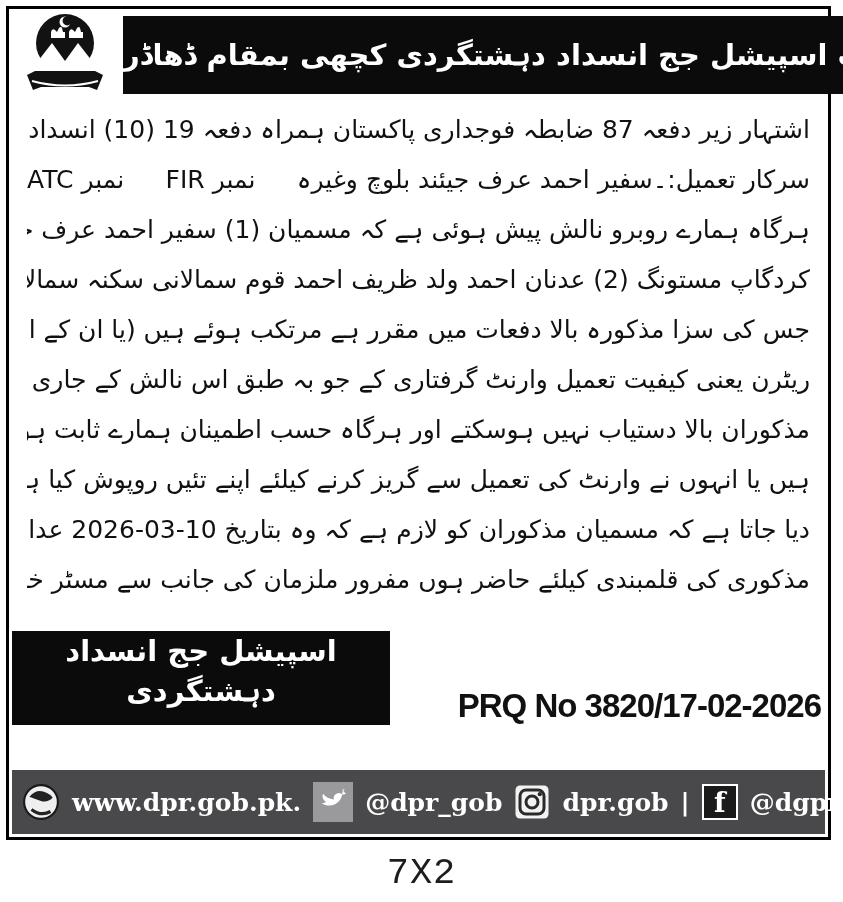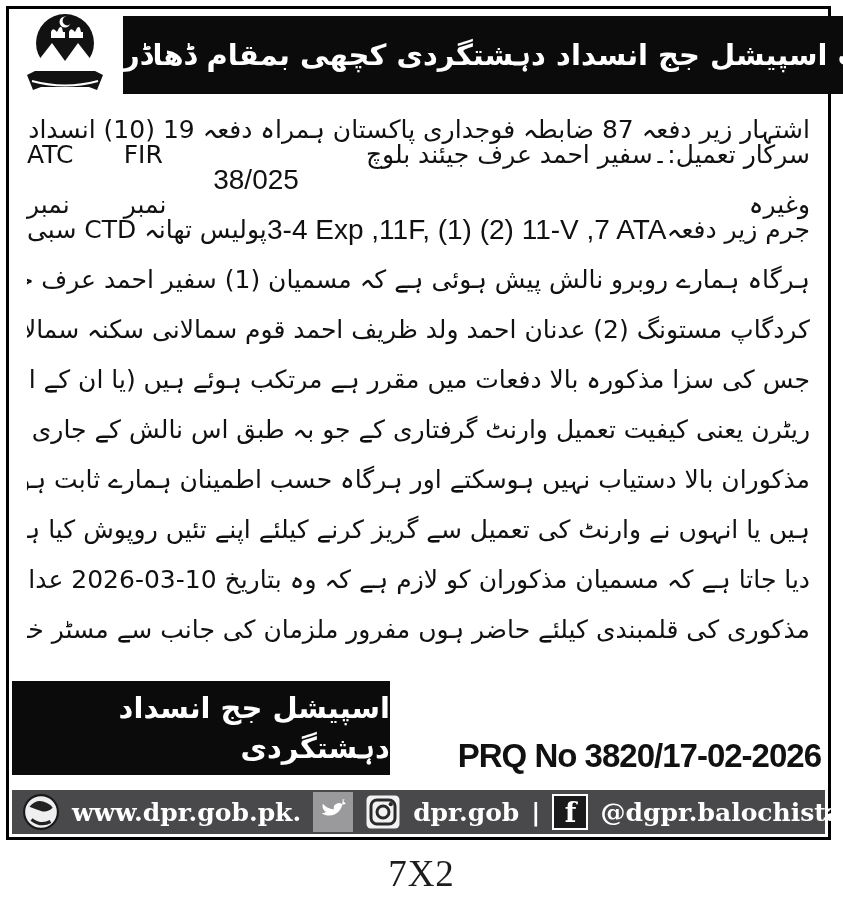--- a/index.html
+++ b/index.html
@@ -18,39 +18,39 @@
   .uline{font-size:25px;line-height:50px;height:50px;text-align:justify;text-align-last:justify;
          direction:rtl;white-space:nowrap;overflow:hidden;}
   .mixrow{display:flex;direction:ltr;justify-content:space-between;align-items:center;
           height:50px;line-height:50px;}
   .lat{font-family:"Liberation Sans",sans-serif;font-size:28px;direction:ltr;unicode-bidi:isolate;}
   .urd{font-size:25px;direction:rtl;unicode-bidi:isolate;}
   .ltrmix{font-size:25px;direction:ltr;unicode-bidi:isolate;}
   
   .bottom-row{display:flex;justify-content:space-between;align-items:stretch;
               margin-top:26px;height:94px;padding:0 3px;flex:none;}
-  .sig-box{width:378px;background:#0b0b0b;color:#fff;text-align:right;direction:rtl;
-           display:flex;flex-direction:column;justify-content:center;gap:2px;}
+  .sig-box{width:378px;background:#0b0b0b;color:#fff;text-align:center;direction:rtl;
+           display:flex;flex-direction:row;justify-content:center;gap:2px;}
   .sig-line{font-size:29px;font-weight:bold;line-height:40px;}
   .prq{align-self:flex-end;font-family:"Liberation Sans",sans-serif;font-weight:bold;
        font-size:33px;letter-spacing:-1px;padding:0 4px 0 0;white-space:nowrap;margin-top:31px;}
   
-  .footer-bar{margin:0 3px 3px;margin-top:auto;height:44px;background:#49494b;display:flex;
+  .footer-bar{margin:0 3px 3px;margin-top:auto;height:64px;background:#49494b;display:flex;
               align-items:center;color:#fff;font-family:"DejaVu Serif",serif;font-weight:bold;
               font-size:25px;gap:12px;padding:0 10px;flex:none;}
   .footer-bar .icon{flex:none;display:flex;align-items:center;}
   .tw-box{width:40px;height:40px;background:#9a9a9c;display:flex;align-items:center;
           justify-content:center;}
   .fb-box{width:36px;height:36px;background:#1a1a1a;border:2px solid #fff;color:#fff;
           font-family:"DejaVu Serif",serif;font-weight:bold;font-size:27px;display:flex;
           align-items:center;justify-content:center;box-sizing:border-box;}
   .pipe{font-weight:bold;}
   .ftxt{white-space:nowrap;}
   .size-note{position:absolute;left:0;right:0;top:852px;text-align:center;
-             font-family:Liberation Serif, serif;font-size:37px;color:#1d1d1d;
+             font-family:Liberation Mono, monospace;font-size:37px;color:#1d1d1d;
              letter-spacing:1px;}
 </style>
 </head>
 <body>
 
 <div class="sheet">
   <div class="frame">
 
     <div class="header-row">
       <div class="emblem-left">
@@ -70,29 +70,23 @@
       </div>
 
     </div>
 
     <div class="bodytext">
       <div class="uline">اشتہار زیر دفعہ 87 ضابطہ فوجداری پاکستان ہمراہ دفعہ 19 (10) انسداد دہشتگردی ایکٹ</div>
 
       <div class="mixrow">
         <span class="ltrmix">ATC نمبر</span>
         <span class="ltrmix">FIR نمبر</span>
-        <span class="lat">38/025</span>
         <span class="urd">سرکار تعمیل:۔سفیر احمد عرف جیئند بلوچ وغیرہ</span>
       </div>
 
-      <div class="mixrow">
-        <span class="urd">پولیس تھانہ CTD سبی</span>
-        <span class="lat">3-4 Exp ,11F, (1) (2) 11-V ,7 ATA</span>
-        <span class="urd">جرم زیر دفعہ</span>
-      </div>
 
       <div class="uline">ہرگاہ ہمارے روبرو نالش پیش ہوئی ہے کہ مسمیان (1) سفیر احمد عرف جیئند بلوچ ولد عبدالغنی قوم سرپرہ سکنہ</div>
       <div class="uline">کردگاپ مستونگ (2) عدنان احمد ولد ظریف احمد قوم سمالانی سکنہ سمالانی کالونی مچھ ضلع کچھی جرم بالا کے</div>
       <div class="uline">جس کی سزا مذکورہ بالا دفعات میں مقرر ہے مرتکب ہوئے ہیں (یا ان کے ارتکاب پر شبہ ہے) اور از روئے</div>
       <div class="uline">ریٹرن یعنی کیفیت تعمیل وارنٹ گرفتاری کے جو بہ طبق اس نالش کے جاری ہوا تھا معلوم ہوا ہے کہ مسمیان</div>
       <div class="uline">مذکوران بالا دستیاب نہیں ہوسکتے اور ہرگاہ حسب اطمینان ہمارے ثابت ہوا ہے کہ مذکوران بالا فرار ہوگئے</div>
       <div class="uline">ہیں یا انہوں نے وارنٹ کی تعمیل سے گریز کرنے کیلئے اپنے تئیں روپوش کیا ہے لہذا اس اشتہار کی رو سے حکم</div>
       <div class="uline">دیا جاتا ہے کہ مسمیان مذکوران کو لازم ہے کہ وہ بتاریخ 10-03-2026 عدالت ہذا بمقام ڈھاڈر نالش</div>
       <div class="uline">مذکوری کی قلمبندی کیلئے حاضر ہوں مفرور ملزمان کی جانب سے مسٹر خیر محمد مری ایڈوکیٹ کو کونسل مقرر کیا جاتا ہے ۔</div>
     </div>
@@ -111,20 +105,21 @@
           <path d="M7 13q6-7 13-5t9 6q-5 5-11 3T7 13z" fill="#222"></path>
           <path d="M9 25q9 7 18 2" stroke="#222" stroke-width="3" fill="none"></path>
         </svg>
       </span>
       <span class="ftxt">www.dpr.gob.pk.</span>
       <span class="icon tw-box">
         <svg width="28" height="28" viewBox="0 0 24 24" fill="#fff">
           <path d="M23 5c-.8.4-1.7.7-2.6.8a4.5 4.5 0 0 0-7.7 4A12.8 12.8 0 0 1 3.4 5S1.7 9.4 6 12c-1 .7-2.4 1-3.6 1 1.8 1.2 4 2 6.3 2 7.5 0 11.7-6.3 11.4-12 .8-.6 1.5-1.3 1.9-2.2-.7.3-1.5.5-2.3.6z"></path>
         </svg>
       </span>
+      <span class="ftxt">@dpr_gob</span>
       <span class="icon">
         <svg width="36" height="36" viewBox="0 0 24 24">
           <rect x="1" y="1" width="22" height="22" rx="3" fill="#f2f2f2"></rect>
           <rect x="4" y="4" width="16" height="16" rx="4" fill="none" stroke="#2a2a2a" stroke-width="2"></rect>
           <circle cx="12" cy="12" r="4" fill="none" stroke="#2a2a2a" stroke-width="2"></circle>
           <circle cx="17.2" cy="6.8" r="1.4" fill="#2a2a2a"></circle>
         </svg>
       </span>
       <span class="ftxt">dpr.gob</span>
       <span class="pipe">|</span>

